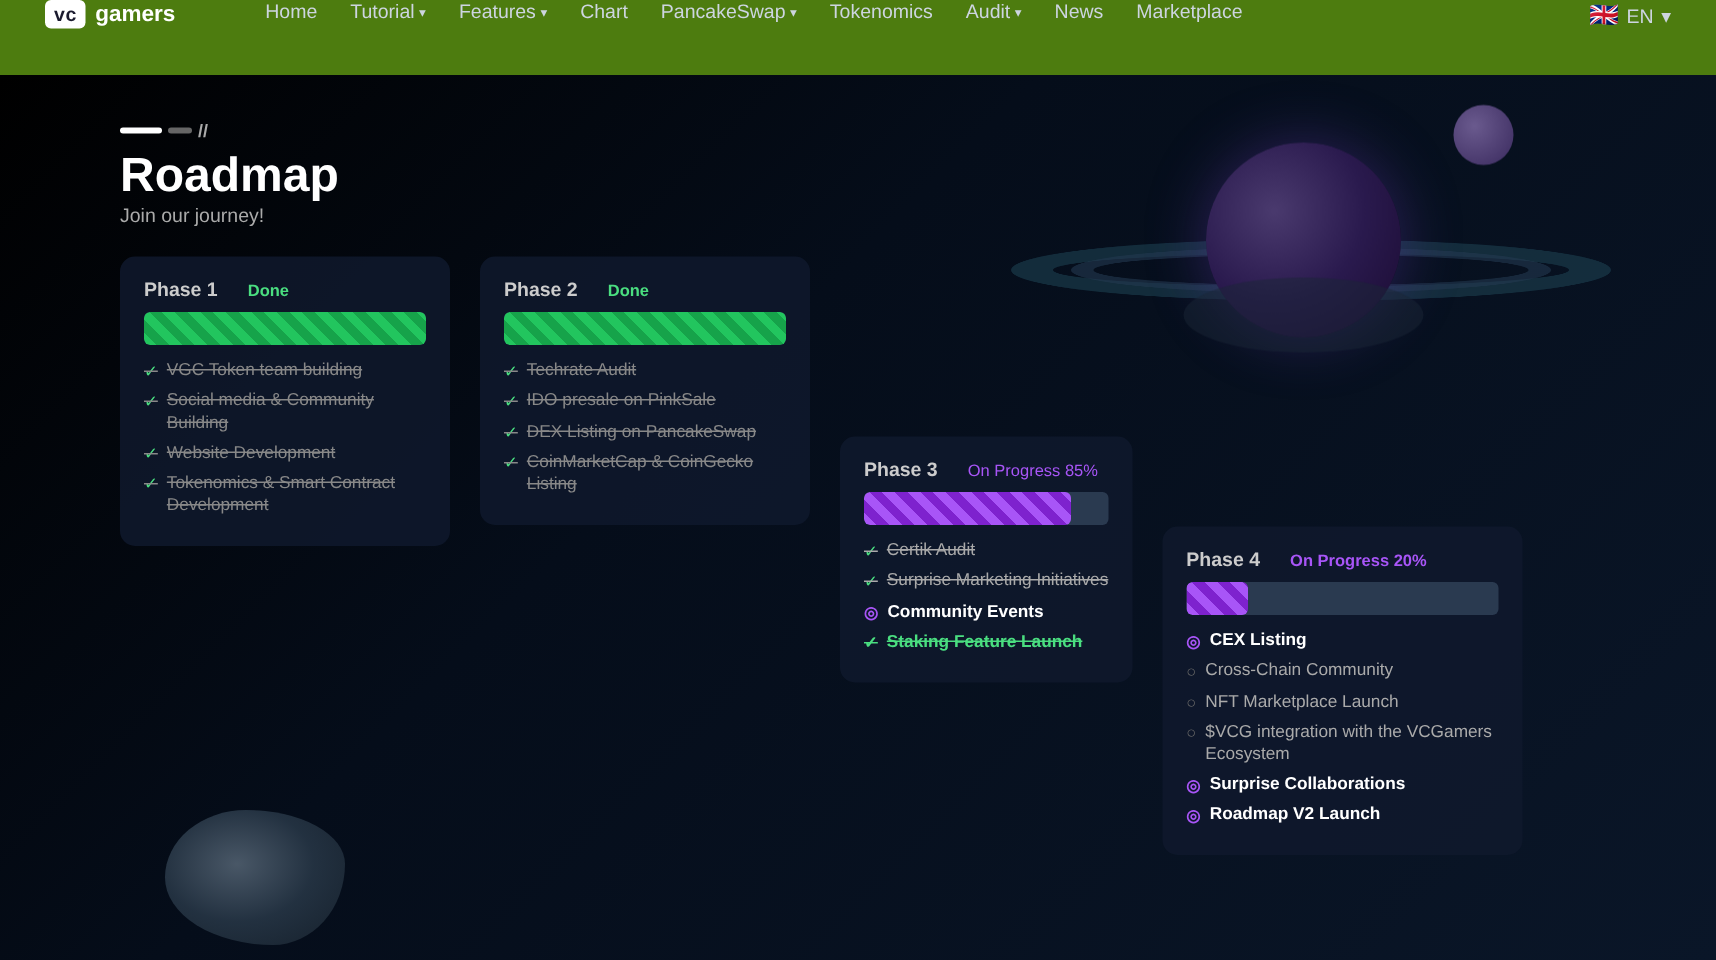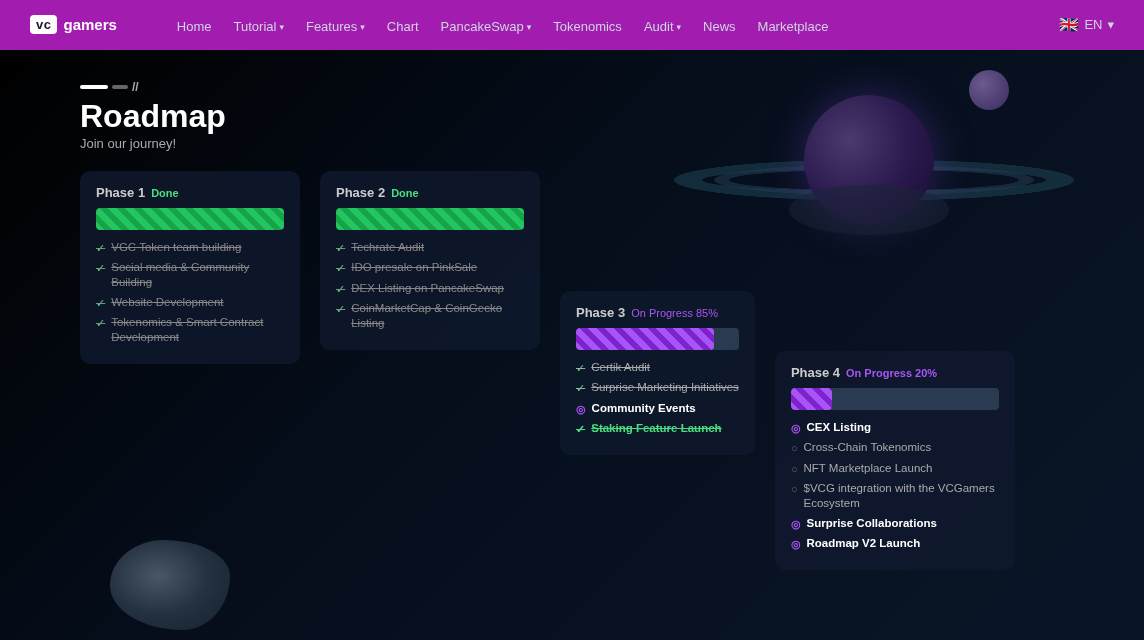--- a/index.html
+++ b/index.html
@@ -8,24 +8,24 @@
       color: #fff;
       font-family: 'Segoe UI', Arial, sans-serif;
       width: 1144px;
       min-height: 640px;
       overflow: hidden;
       position: relative;
     }
 
     
     nav {
-      background: #a21caf;
-      display: flex;
-      align-items: flex-end;
-      padding: 16px 30px;
+      background: #4d7c0f;
+      display: flex;
+      align-items: flex-start;
+      padding: 0 30px;
       height: 50px;
       position: relative;
       z-index: 10;
     }
     .logo {
       display: flex;
       align-items: center;
       gap: 6px;
       margin-right: 60px;
     }
@@ -206,22 +206,22 @@
     }
 
     .phase-header {
       margin-bottom: 10px;
     }
     .phase-label {
       font-size: 13px;
       font-weight: 700;
       color: #ccc;
       display: flex;
-      align-items: center;
-      gap: 6px;
+      align-items: flex-end;
+      gap: 20px;
       margin-bottom: 8px;
     }
     .badge-done {
       color: #4ade80;
       font-size: 11px;
       font-weight: 600;
     }
     .badge-progress {
       color: #a855f7;
       font-size: 11px;
@@ -473,21 +473,21 @@
             <div class="progress-bar-fill fill-purple-20"></div>
           </div>
         </div>
         <ul class="phase-items">
           <li class="phase-item active-item">
             <span class="icon" style="color:#a855f7;">◎</span>
             <span>CEX Listing</span>
           </li>
           <li class="phase-item pending-item">
             <span class="icon">○</span>
-            <span>Cross-Chain Tokenomics</span>
+            <span>Cross-Chain Community</span>
           </li>
           <li class="phase-item pending-item">
             <span class="icon">○</span>
             <span>NFT Marketplace Launch</span>
           </li>
           <li class="phase-item pending-item">
             <span class="icon">○</span>
             <span>$VCG integration with the VCGamers Ecosystem</span>
           </li>
           <li class="phase-item active-item">

